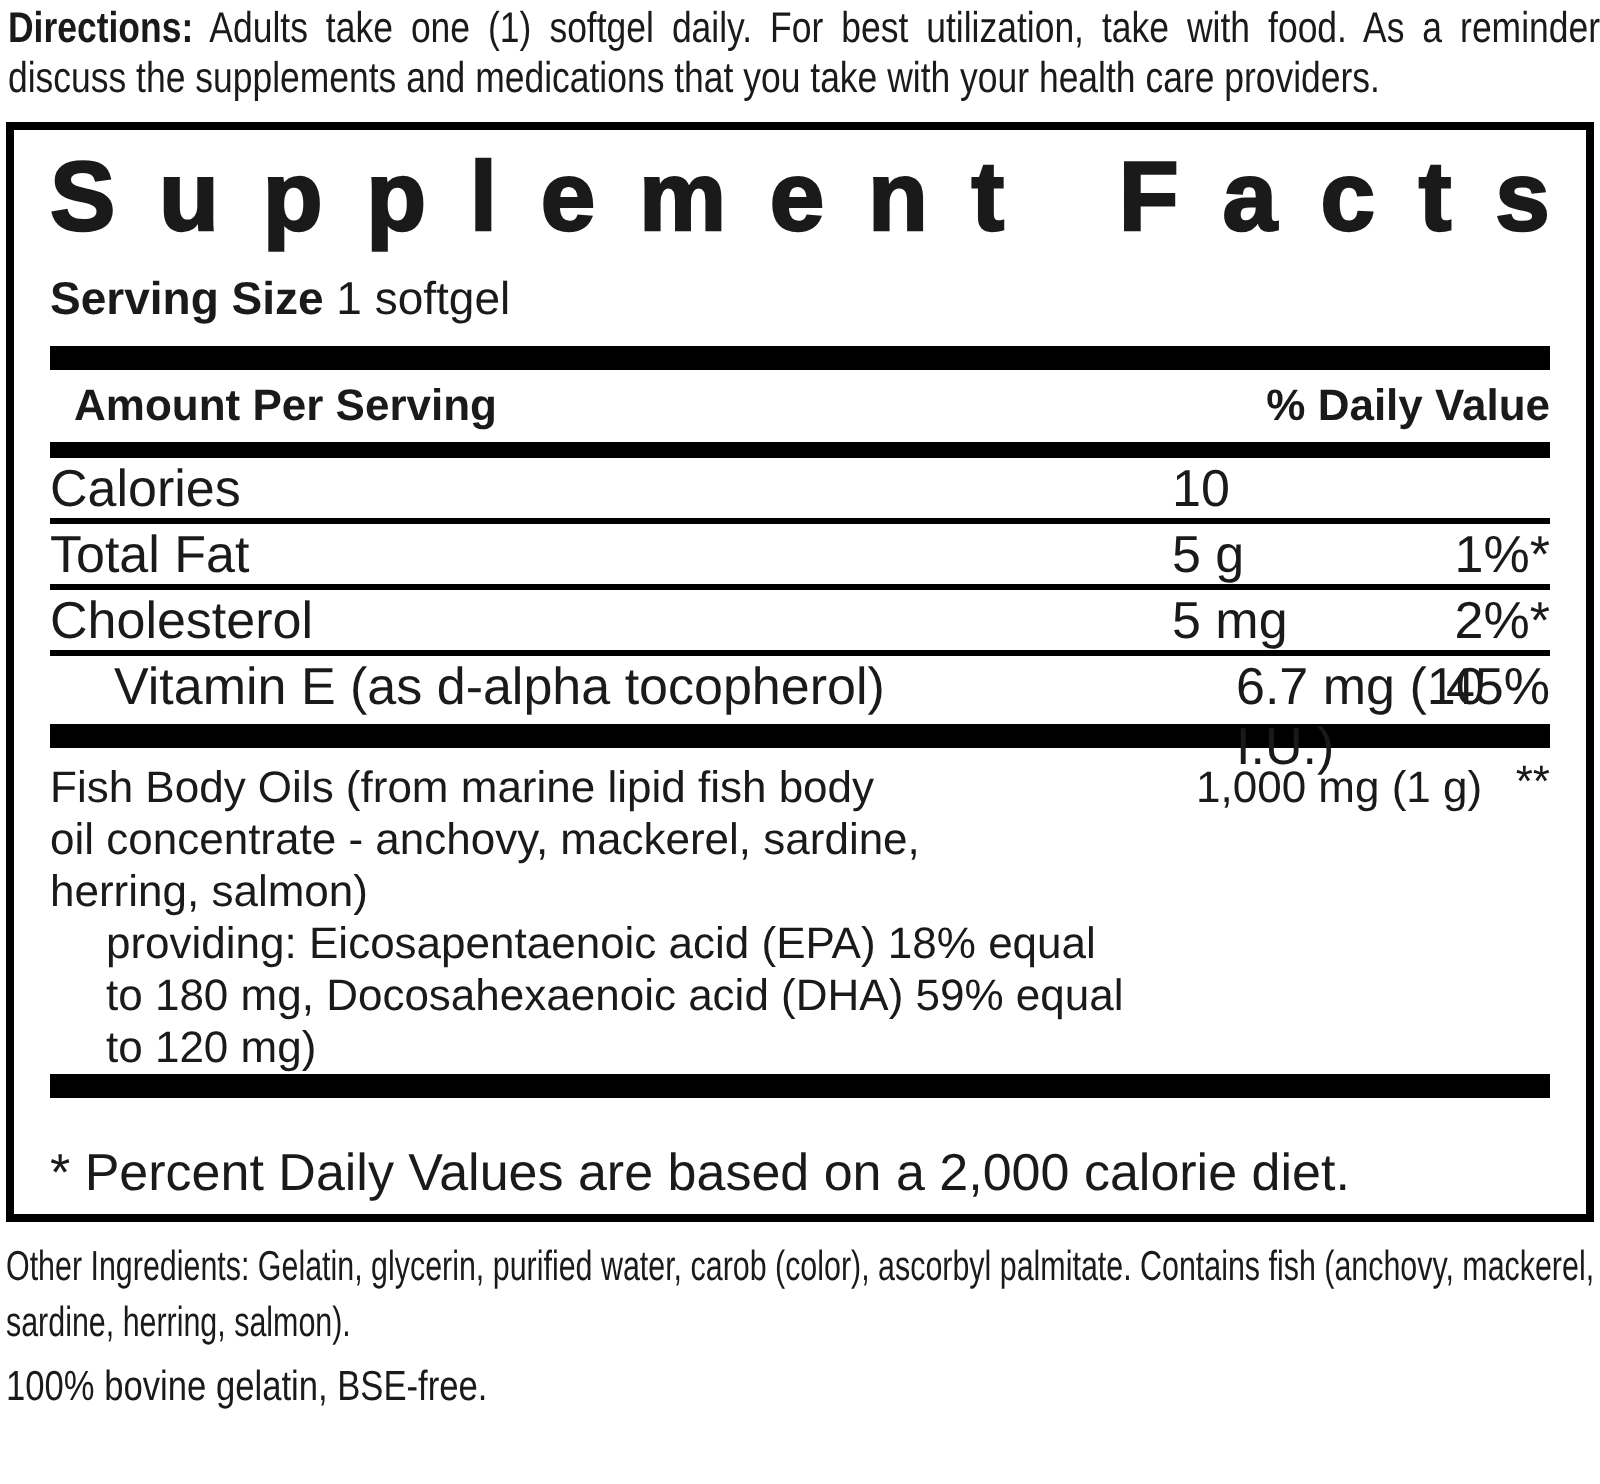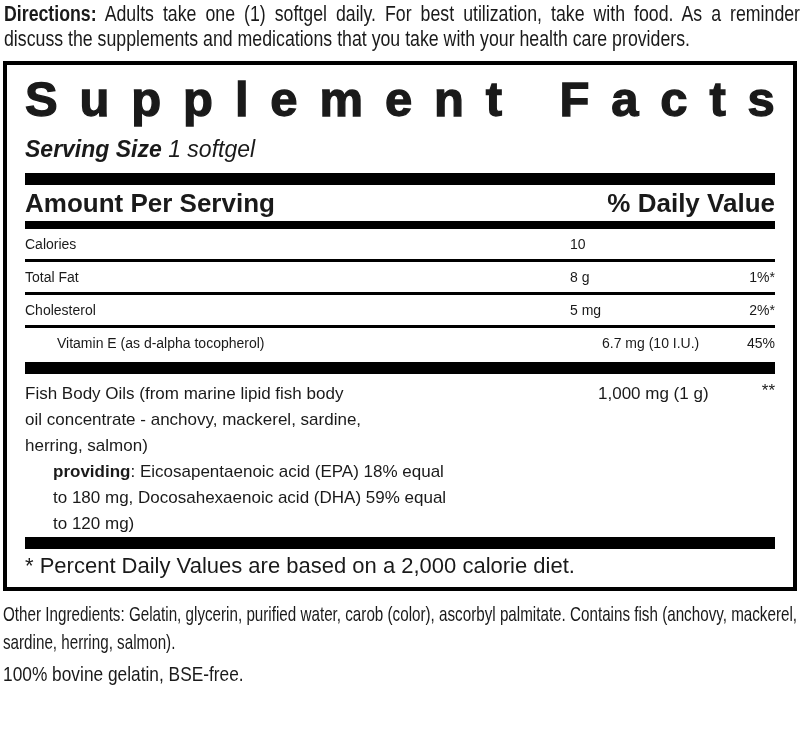--- a/index.html
+++ b/index.html
@@ -24,49 +24,49 @@
     margin: 9px 0 0 3px;
     border: 4px solid #000; padding: 6px 18px 8px 18px;
     background: #fff;
   }
   .title {
     display: flex; justify-content: space-between; align-items: center;
     height: 56px; font-weight: bold; font-size: 49px; line-height: 52px;
     -webkit-text-stroke: 1.3px #1a1a1a;
     white-space: nowrap;
   }
-  .serving { font-size: 23px; line-height: 28px; margin-top: 8px; font-style: italic; }
+  .serving { font-size: 23px; line-height: 28px; margin-top: 8px; }
   .serving b { font-weight: bold; }
 
   .bar { background: #000; }
   .bar-1 { height: 12px; margin-top: 10px; }
   .bar-med { height: 8px; }
   .bar-2 { height: 12px; margin-top: 4px; }
   .bar-3 { height: 12px; margin-top: 0; }
 
   .hdr-row {
     display: flex; justify-content: space-between; align-items: center;
-    height: 36px; font-weight: bold; font-size: 26px;
+    height: 36px; font-weight: bold; font-size: 22px; margin-left: 12px;
   }
 
   .n-row {
-    position: relative; height: 30px; font-size: 14px; line-height: 30px;
+    position: relative; height: 30px; font-size: 26px; line-height: 30px;
     border-bottom: 3px solid #000;
   }
-  .n-row .amt { position: absolute; left: 545px; top: 0; }
+  .n-row .amt { position: absolute; left: 561px; top: 0; }
   .n-row .dv  { position: absolute; right: 0; top: 0; }
   .n-row.last { border-bottom: none; margin-left: 32px; }
 
-  .fish { position: relative; font-size: 17px; line-height: 26px; margin-top: 7px; }
+  .fish { position: relative; font-size: 22px; line-height: 26px; margin-top: 7px; }
   .fish .amt { position: absolute; left: 573px; top: 0; }
   .fish .dv  { position: absolute; right: 0; top: -3px; }
   .fish .prov { margin-left: 28px; }
-  .fish .prov b { font-weight: bold; }
+  .fish .prov b { font-weight: normal; }
 
-  .footnotes { font-size: 22px; line-height: 26px; margin-top: 4px; }
+  .footnotes { font-size: 26px; line-height: 26px; margin-top: 24px; }
 
   
   .oi {
     width: 1105px; transform: scaleX(0.7240);
     font-size: 21px; line-height: 27.5px; margin: 9px 0 0 3px;
   }
   .gel {
     width: 970px; transform: scaleX(0.8247);
     font-size: 21px; line-height: 24px; margin: 7px 0 0 3px;
   }
@@ -109,21 +109,21 @@
   <div class="bar bar-med"></div>
 
   <div class="n-row">
     <span>Calories</span>
     <span class="amt">10</span>
     <span class="dv"></span>
   </div>
 
   <div class="n-row">
     <span>Total Fat</span>
-    <span class="amt">8 g</span>
+    <span class="amt">5 g</span>
     <span class="dv">1%*</span>
   </div>
 
   <div class="n-row">
     <span>Cholesterol</span>
     <span class="amt">5 mg</span>
     <span class="dv">2%*</span>
   </div>
 
   <div class="n-row last">

